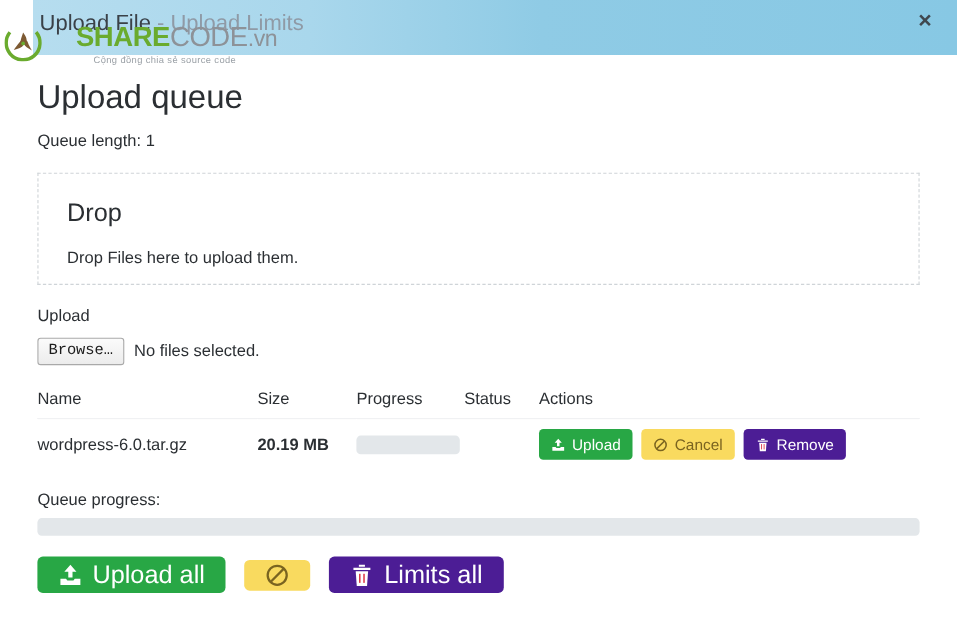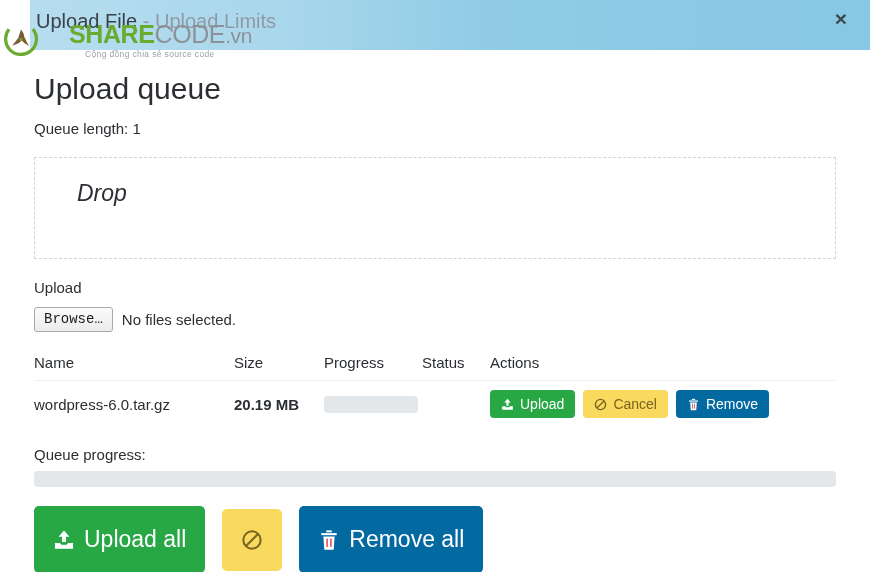--- a/index.html
+++ b/index.html
@@ -107,22 +107,21 @@
     margin: 14px 0 0 34px;
     font-size: 15px;
     color: #2b2f33;
   }
 
   .dropzone {
     margin: 20px 34px 0 34px;
     height: 102px;
     border: 1px dashed #cfd4d8;
     box-sizing: border-box;
-    padding: 22px 0 0 42px;
-    font-style: italic;
+    padding: 22px 0 0 26px;
   }
   .dropzone h3 {
     margin: 0;
     font-size: 23px;
     font-weight: 400;
     color: #2b2f33;
     line-height: 26px;
   }
   .dropzone p {
     margin: 20px 0 0 0;
@@ -196,21 +195,21 @@
     gap: 6px;
     border: none;
     border-radius: 4px;
     cursor: pointer;
     font-family: "Liberation Sans", sans-serif;
     white-space: nowrap;
   }
   .btn-sm { font-size: 14px; padding: 6px 11px; }
   .btn-green  { background: #28a745; color: #ffffff; }
   .btn-yellow { background: #f9da5f; color: #7a6420; }
-  .btn-red    { background: #0369a1; color: #ffffff; }
+  .btn-red    { background: #4c1d95; color: #ffffff; }
   .btn .ico { display: inline-flex; align-items: center; }
   .actions-cell { display: flex; gap: 8px; align-items: center; }
 
   .qp-label {
     margin: 19px 0 0 34px;
     font-size: 15px;
     color: #2b2f33;
   }
   .queuebar {
     margin: 8px 34px 0 34px;
@@ -219,21 +218,21 @@
     background: #e3e7ea;
     border-radius: 4px;
   }
 
   .bottom-actions {
     margin: 19px 0 0 34px;
     display: flex;
     gap: 17px;
     align-items: center;
   }
-  .btn-lg { font-size: 23px; padding: 20px 19px; gap: 9px; border-radius: 5px; }
+  .btn-lg { font-size: 23px; padding: 3px 19px; gap: 9px; border-radius: 5px; }
 </style>
 </head>
 <body>
 
 <div class="header-band"></div>
 
 <div class="header-title">
   <span>Upload File</span><span class="sub"> - </span><span class="sub">Upload Limits</span>
 </div>
 
@@ -257,20 +256,21 @@
   </span>
 </div>
 
 <div class="content">
 
   <h1 class="page-title">Upload queue</h1>
   <div class="queue-length">Queue length: 1</div>
 
   <div class="dropzone">
     <h3>Drop</h3>
+    <p>Drop Files here to upload them.</p>
   </div>
 
   <div class="upload-label">Upload</div>
 
   <div class="file-input-row">
     <button class="browse-btn">Browse…</button>
     <span class="no-file-text">No files selected.</span>
   </div>
 
   <table class="queue-table">
@@ -353,17 +353,17 @@
     <button class="btn btn-lg btn-red">
       <span class="ico">
         <svg width="22" height="22" viewBox="0 0 16 16" fill="currentColor" aria-hidden="true">
           <path d="M6 1 H10 V2.4 H6 Z"></path>
           <path d="M2.4 3 H13.6 V4.5 H2.4 Z"></path>
           <path d="M3.9 5.4 H12.1 L11.4 15 H4.6 Z"></path>
           <rect x="6.1" y="7" width="1" height="6" fill="#dc3545"></rect>
           <rect x="8.9" y="7" width="1" height="6" fill="#dc3545"></rect>
         </svg>
       </span>
-      <span>Remove all</span>
+      <span>Limits all</span>
     </button>
   </div>
 
 </div>
 
 </body></html>

